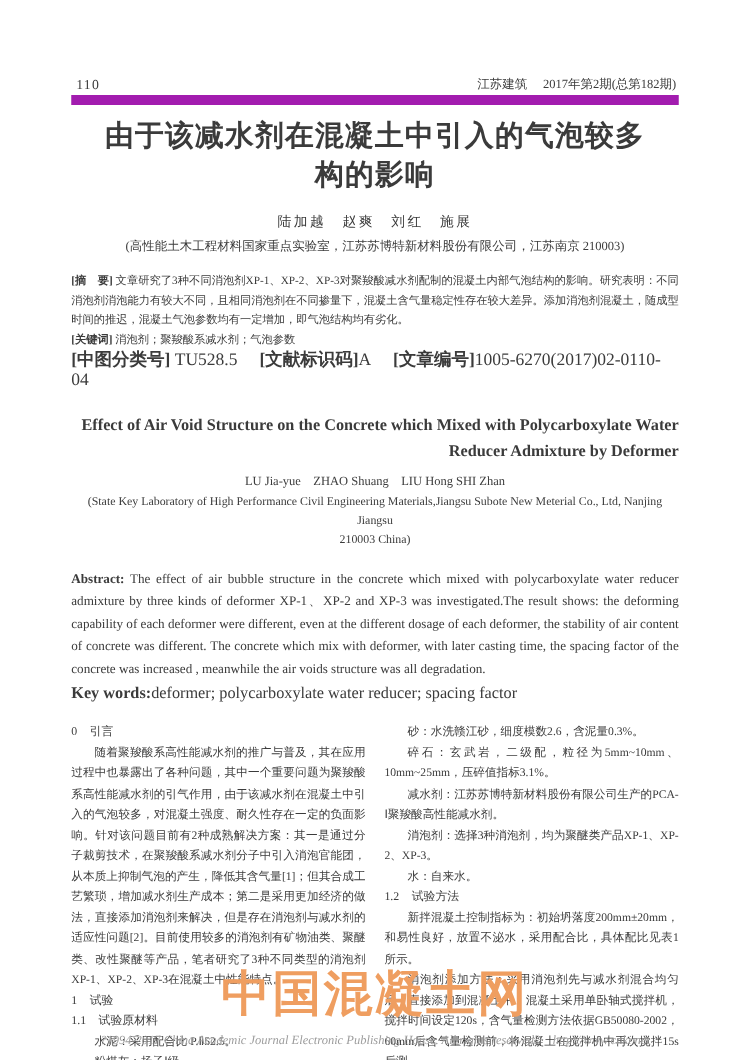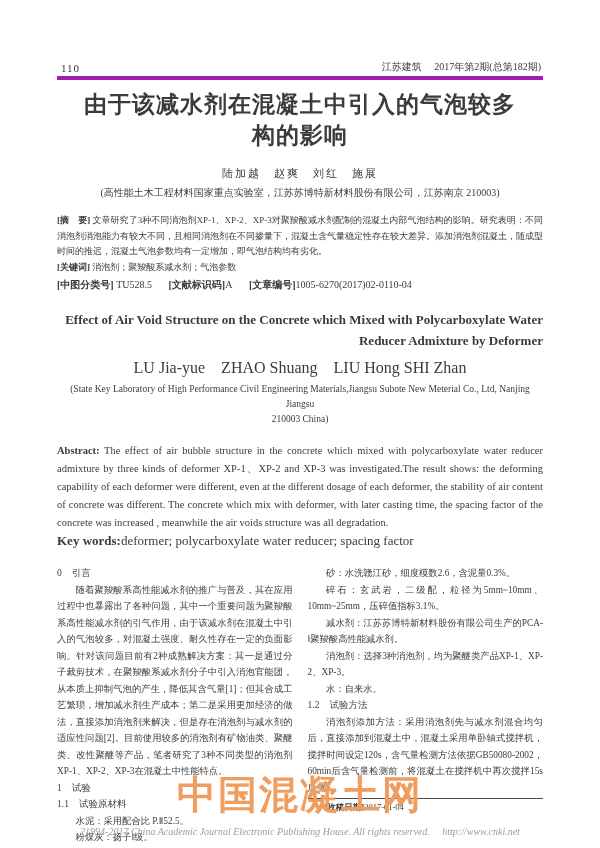--- a/index.html
+++ b/index.html
@@ -12,21 +12,21 @@
     color:#3b3b3b;
     overflow:hidden;
     box-sizing:border-box;
   }
   .content { padding:0 57px; }
 
   
   .header {
     display:flex; justify-content:space-between; align-items:flex-end;
     margin-top:60px;
-    border-bottom:4px solid #a21caf;
+    border-bottom:8px solid #a21caf;
     padding:0 2px 2px 4px;
   }
   .page-num { font-size:11px; letter-spacing:1px; }
   .journal-info { font-size:10px; }
   .journal-info span { margin-left:10px; }
 
   
   .title-cn {
     margin-top:9px;
     text-align:center;
@@ -38,26 +38,26 @@
   .affiliation-cn { margin-top:5px; text-align:center; font-size:10px; }
 
   
   .abstract-cn {
     margin-top:13px;
     font-size:9px; line-height:15.5px;
     text-align:justify;
   }
   .lbl { font-weight:bold; }
   .keywords-cn { font-size:9px; line-height:15.5px; }
-  .clc-line { font-size:10px; line-height:16px; margin-top:2px; }
+  .clc-line { font-size:14px; line-height:16px; margin-top:2px; }
   .clc-line .pair { margin-right:14px; }
 
   
   .title-en { margin-top:16px; text-align:right; font-size:13px; font-weight:bold; line-height:21px; }
-  .authors-en { margin-top:7px; text-align:center; font-size:16px; }
+  .authors-en { margin-top:7px; text-align:center; font-size:10px; }
   .affiliation-en { margin-top:3px; text-align:center; font-size:9.5px; line-height:15px; }
   .abstract-en { margin-top:15px; font-size:10.5px; line-height:18px; text-align:justify; }
   .keywords-en { font-size:13px; line-height:18px; }
 
   
   .columns {
     display:flex; gap:15px;
     margin-top:15px;
     font-size:9.3px; line-height:16.5px;
     text-align:justify;
@@ -169,20 +169,21 @@
 
       <div class="col">
         <p class="item">砂：水洗赣江砂，细度模数2.6，含泥量0.3%。</p>
         <p class="item">碎石：玄武岩，二级配，粒径为5mm~10mm、10mm~25mm，压碎值指标3.1%。</p>
         <p class="item">减水剂：江苏苏博特新材料股份有限公司生产的PCA-Ⅰ聚羧酸高性能减水剂。</p>
         <p class="item">消泡剂：选择3种消泡剂，均为聚醚类产品XP-1、XP-2、XP-3。</p>
         <p class="item">水：自来水。</p>
         <p class="sec-heading">
           <span class="sec-num">1.2</span><span>试验方法</span>
         </p>
+        <p class="para">新拌混凝土控制指标为：初始坍落度200mm±20mm，和易性良好，放置不泌水，采用配合比，具体配比见表1所示。</p>
         <p class="para">消泡剂添加方法：采用消泡剂先与减水剂混合均匀后，直接添加到混凝土中，混凝土采用单卧轴式搅拌机，搅拌时间设定120s，含气量检测方法依据GB50080-2002，60min后含气量检测前，将混凝土在搅拌机中再次搅拌15s后测</p>
         <div class="footnote-right">
           <p class="fn-date">
             <span class="lbl">[收稿日期]</span><span>2017-01-04</span>
           </p>
 
         </div>
       </div>
 
     </div>

